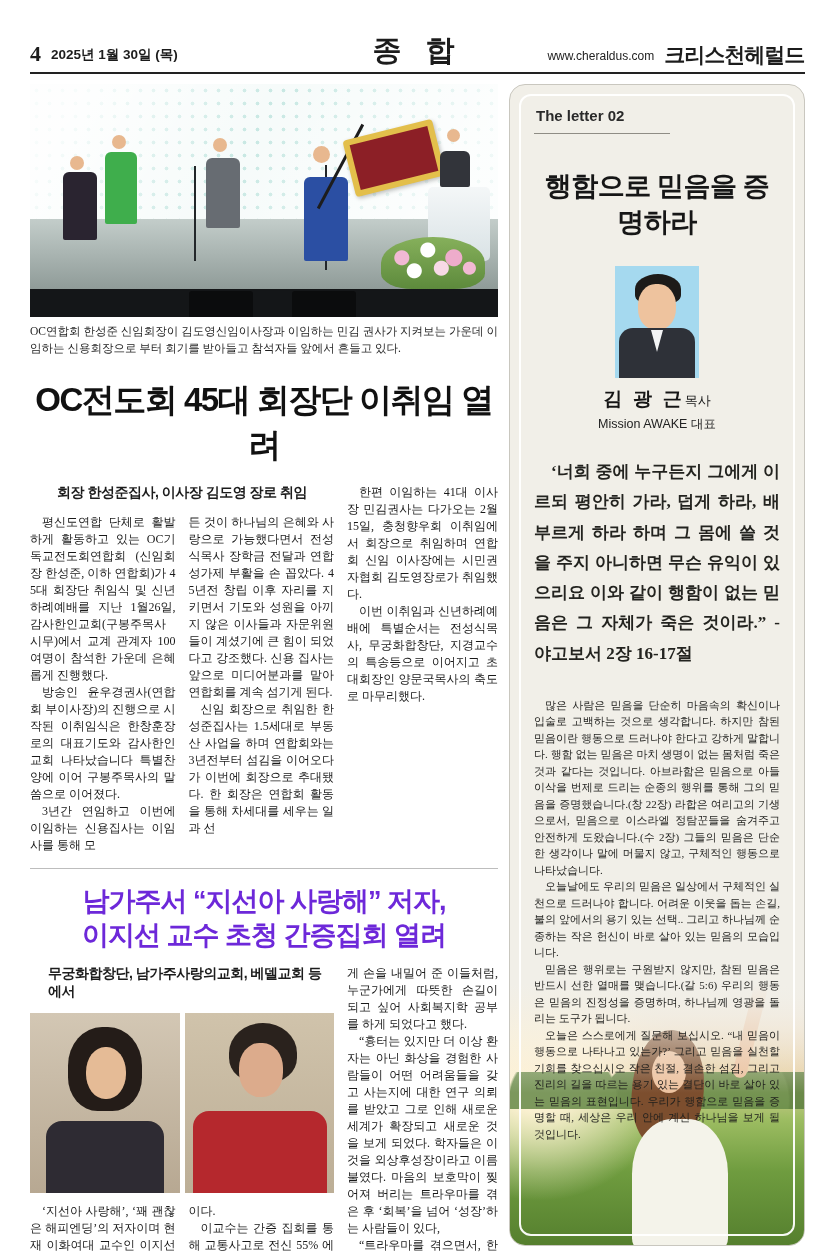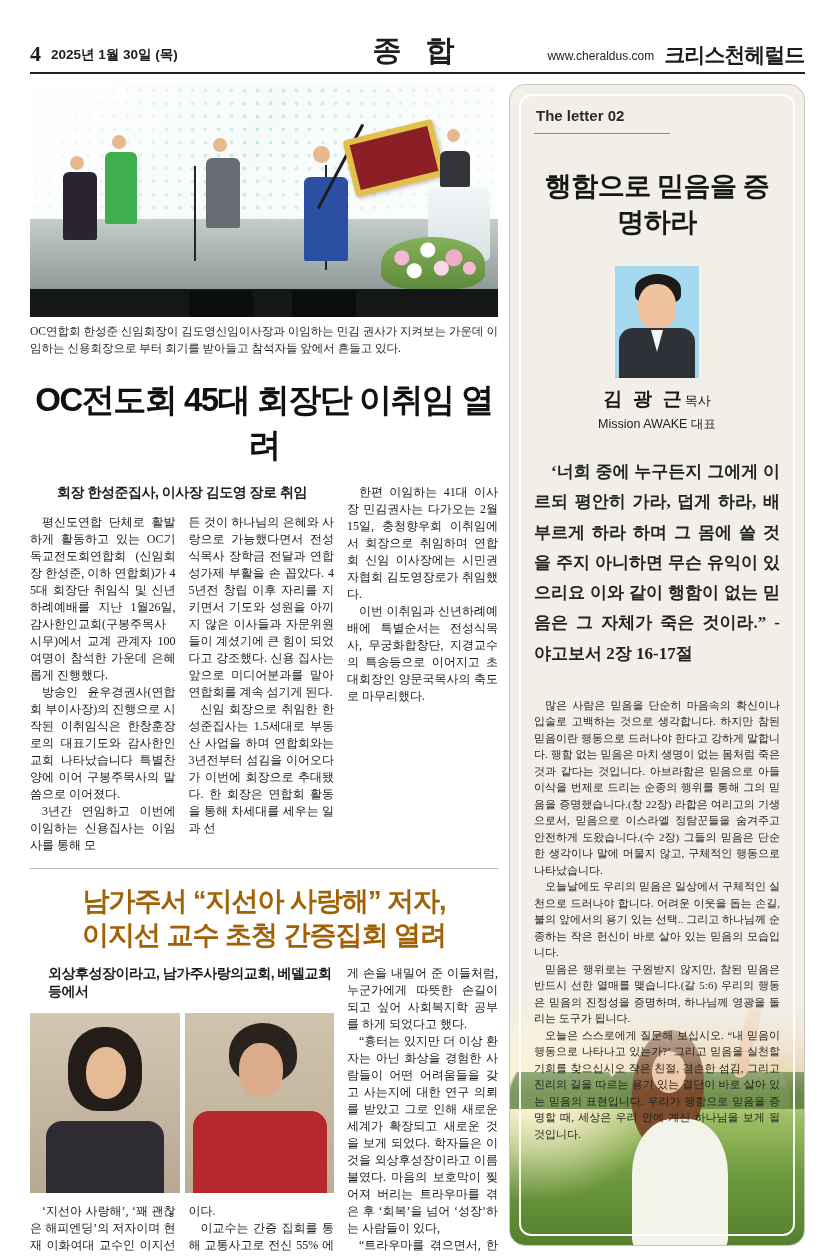--- a/index.html
+++ b/index.html
@@ -54,21 +54,21 @@
       radial-gradient(circle at 58% 60%, #f7d9e6 7px, transparent 8px),
       radial-gradient(circle at 32% 65%, #ffffff 7px, transparent 8px),
       radial-gradient(circle at 85% 60%, #f2b9d4 6px, transparent 7px),
       linear-gradient(#86b05b, #5d8a3c); }
 
   
   .caption { margin-top: 6px; font-size: 11.5px; line-height: 1.5; color: #1f1f1f; text-align: justify; word-break: break-all; }
   .headline1 { margin: 20px 0 16px 0; text-align: center; font-family: "Liberation Sans", sans-serif;
     font-weight: 900; font-size: 33px; letter-spacing: -1.5px; color: #111; }
   .headline2 { margin: 16px 0 12px 0; text-align: center; font-family: "Liberation Sans", sans-serif;
-    font-weight: 900; font-size: 27px; line-height: 1.25; letter-spacing: -1px; color: #a16207; }
+    font-weight: 900; font-size: 27px; line-height: 1.25; letter-spacing: -1px; color: #6d28d9; }
   .subhead { text-align: center; font-family: "Liberation Sans", sans-serif; font-weight: bold; font-size: 14px; margin-bottom: 12px; letter-spacing: -0.5px; }
 
   
   .art-body { display: flex; gap: 13px; }
   .left-two { width: 304px; }
   .two-cols { display: flex; gap: 13px; }
   .colw { width: 145.5px; }
   .col3 { width: 151px; }
   .art-text p { font-size: 12px; line-height: 1.42; text-align: justify; word-break: break-all; text-indent: 1em; color: #191919; }
   .art-text p.cont { text-indent: 0; }
@@ -199,21 +199,21 @@
 
       <hr class="divider">
 
       <h2 class="headline2">
         <span>남가주서 “지선아 사랑해” 저자,</span><br>
         <span>이지선 교수 초청 간증집회 열려</span>
       </h2>
 
       <div class="art-body art-text">
         <div class="left-two">
-          <div class="subhead" style="text-align:left; padding-left:18px;">외상후성장이라고, 남가주사랑의교회, 베델교회 등에서</div>
+          <div class="subhead" style="text-align:left; padding-left:18px;">무궁화합창단, 남가주사랑의교회, 베델교회 등에서</div>
           <div class="portraits">
 
             <div class="portrait p1bg">
               <div class="hair" style="left:38px; top:14px; width:74px; height:84px; border-radius:46% 46% 40% 40%;"></div>
               <div class="face" style="left:56px; top:34px; width:40px; height:52px; border-radius:48%;"></div>
               <div class="torso" style="left:16px; top:108px; width:118px; height:72px; background:#2e2b33;"></div>
             </div>
 
             <div class="portrait p2bg">
               <div class="hair" style="left:44px; top:10px; width:68px; height:60px; border-radius:50% 50% 42% 42%; background:#2a221d;"></div>

